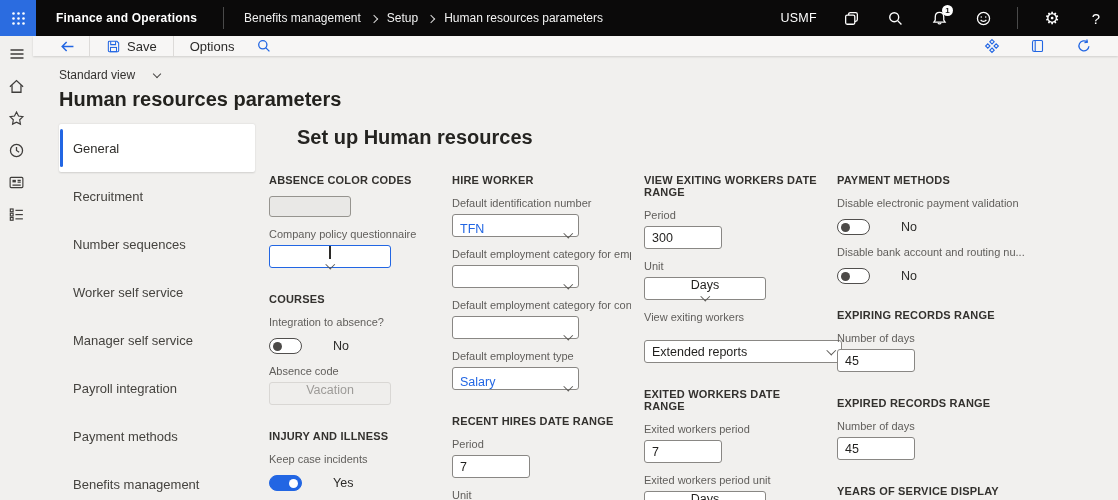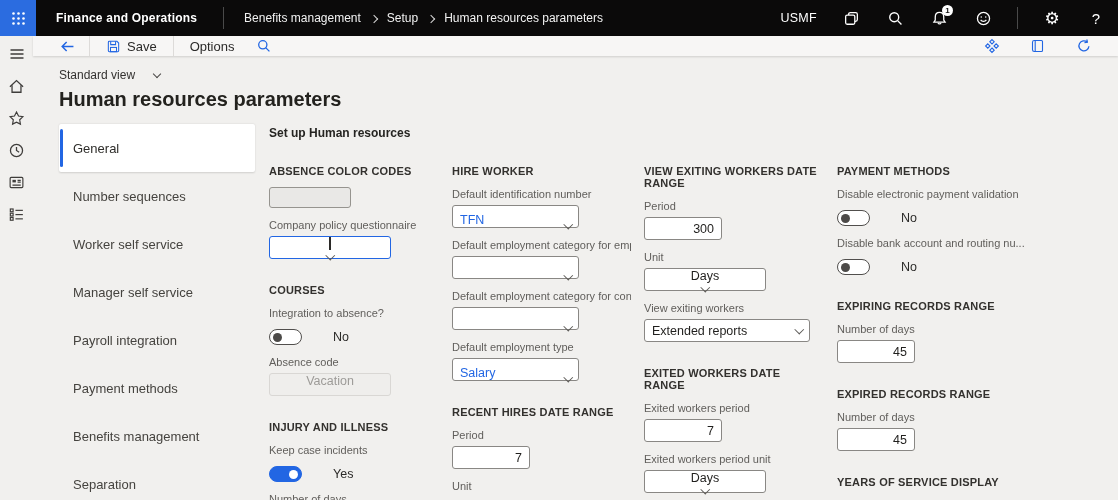--- a/index.html
+++ b/index.html
@@ -44,35 +44,35 @@
   .page-body { display:flex; margin-top:13px; padding-left:26px; }
 
   
   .tabs { width:196px; flex:0 0 196px; }
   .tab { height:48px; display:flex; align-items:center; padding-left:14px; font-size:13px; color:#45433f; cursor:pointer; position:relative; border-radius:2px; }
   .tab.selected { background:#fff; box-shadow:0 .6px 2px rgba(0,0,0,.14); color:#2e2d2a; }
   .tab.selected::before { content:""; position:absolute; left:1px; top:5px; bottom:5px; width:3px; background:#2266E3; border-radius:2px; }
 
   
   .form { flex:1; padding-left:14px; min-width:0; }
-  .form-header { font-size:12px; font-weight:bold; color:#252421; margin-top:2px; }
+  .form-header { font-size:20px; font-weight:bold; color:#252421; margin-top:2px;margin-left:28px; }
   .cols { display:flex; gap:13px; }
   .col { display:flex; flex-direction:column; }
   .c1 { width:170px; } .c2 { width:179px; } .c3 { width:180px; } .c4 { width:215px; }
   .stitle { font-size:11px; font-weight:bold; color:#33312e; margin-top:25px; letter-spacing:.2px; }
   .flabel { font-size:11px; color:#605e5b; margin:11px 0 5px; white-space:nowrap; overflow:hidden; }
   .combo, .inputbox { height:23px; border:1px solid #898784; border-radius:3px; background:#fff; display:flex; align-items:center; padding:0 7px; font-size:12.5px; color:#201f1d; cursor:pointer; }
   .combo { justify-content:space-between; }
-  .inputbox.num { justify-content:flex-end; }
+  .inputbox.num { justify-content:flex-start; }
   .inputbox.disabled { background:#efeeec; border-color:#d9d7d4; color:#9d9b98; cursor:default; }
   .combo.focused { border:1.5px solid #2266E3; }
   .caret { width:1.3px; height:13px; background:#2b2a28; }
   .chev { width:6.5px; height:6.5px; border-right:1.3px solid #5c5a57; border-bottom:1.3px solid #5c5a57; transform:rotate(45deg); margin-top:-3px; flex:0 0 auto; }
   .link { color:#2266E3; }
-  .w78{width:78px;} .w122{width:122px;flex-direction:column;} .w127{width:127px;align-items:flex-end;} .w166{width:166px;}
+  .w78{width:78px;} .w122{width:122px;flex-direction:column;} .w127{width:127px;align-items:flex-end;} .w166{width:198px;margin-top:12px;}
   .colorbox { width:82px; height:21px; background:#e9e8e6; border:1px solid #96948f; border-radius:3px; margin-top:10px; cursor:pointer; }
   .toggle-row { display:flex; align-items:center; gap:31px; margin-top:5px; }
   .toggle { width:33px; height:16px; border:1px solid #514f4d; border-radius:9px; position:relative; background:#fff; cursor:pointer; flex:0 0 33px; }
   .toggle .knob { position:absolute; left:3px; top:2.6px; width:9px; height:9px; border-radius:50%; background:#4c4a48; }
   .toggle.on { background:#2266E3; border-color:#2266E3; }
   .toggle.on .knob { left:auto; right:3px; background:#fff; }
   .tstate { font-size:12.5px; color:#2c2b29; }
   svg { display:block; }
 </style>
 </head>
@@ -242,20 +242,21 @@
           <span>Standard view</span>
           <span class="chev-dn"></span>
         </span>
         <div class="page-title">Human resources parameters</div>
       </div>
 
       <div class="page-body">
 
         <div class="tabs">
           <div class="tab selected">General</div>
+          <div class="tab">Recruitment</div>
           <div class="tab">Number sequences</div>
           <div class="tab">Worker self service</div>
           <div class="tab">Manager self service</div>
           <div class="tab">Payroll integration</div>
           <div class="tab">Payment methods</div>
           <div class="tab">Benefits management</div>
           <div class="tab">Separation</div>
         </div>
 
         <div class="form">

